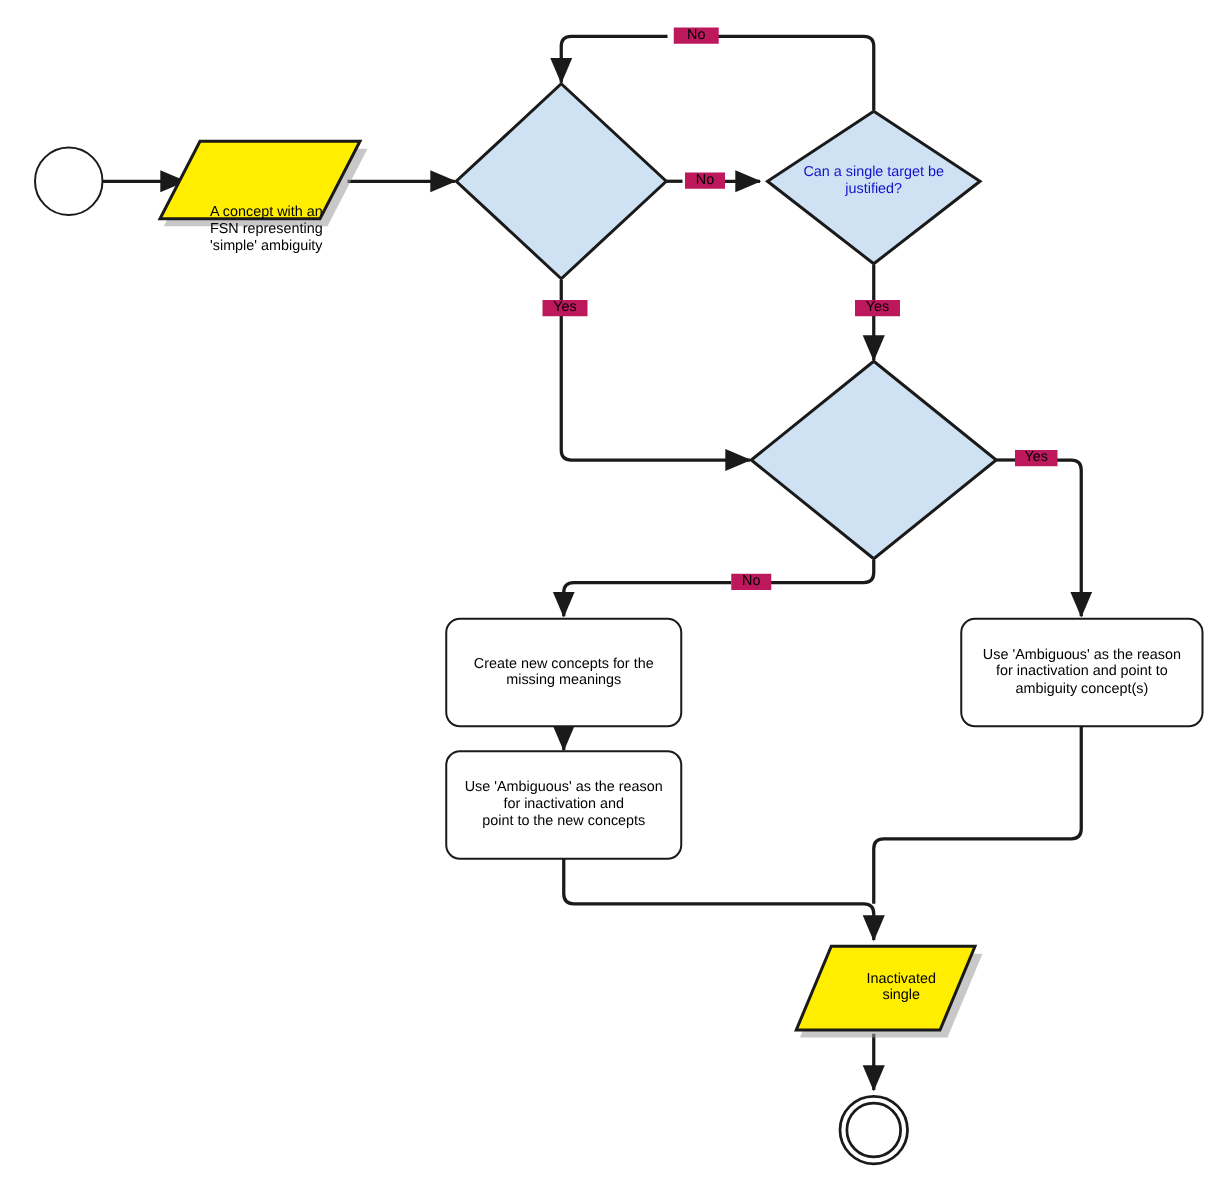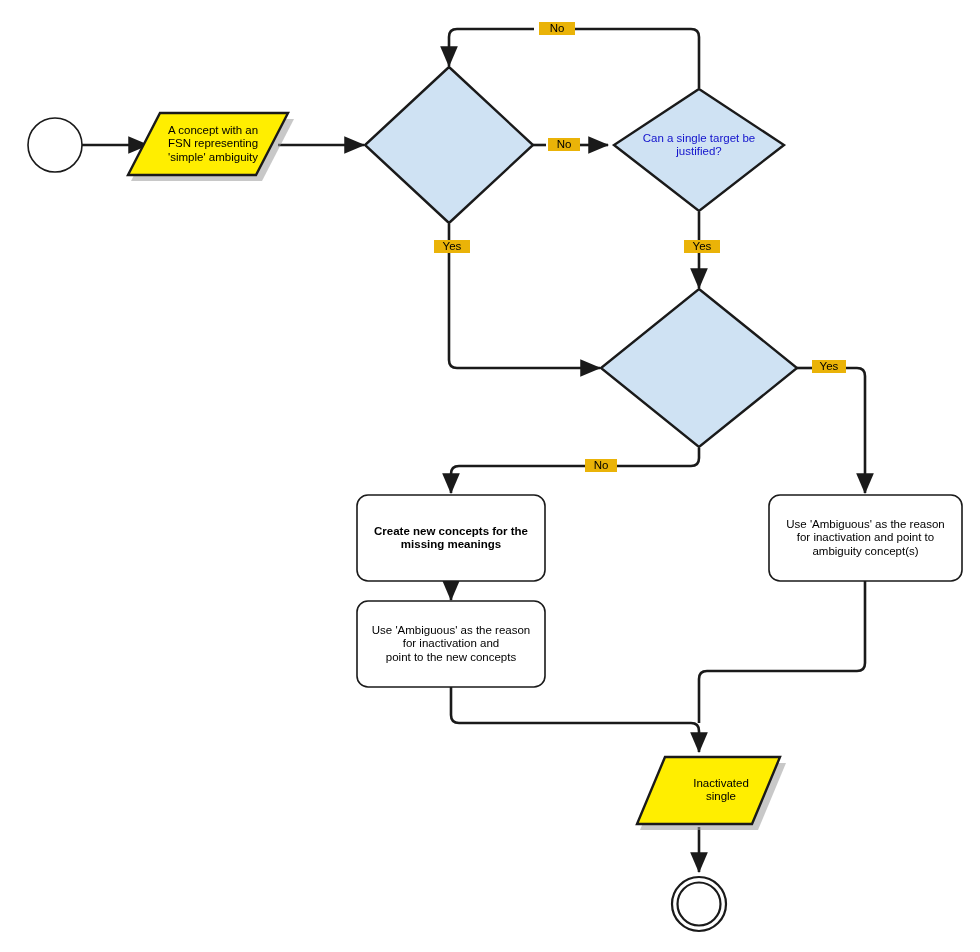--- a/index.html
+++ b/index.html
@@ -32,31 +32,32 @@
     line-height: 13.5px;
     text-align: center;
     display: flex;
     align-items: center;
     justify-content: center;
     pointer-events: none;
   }
   .node-text.left {
     text-align: left;
     justify-content: flex-start;
+    margin-top: 40px;
   }
   .node-text b { font-weight: normal; }
   .link-text {
     color: #1111cc;
   }
   .edge-label {
     position: absolute;
     color: #000000;
     font-size: 11.5px;
     line-height: 13px;
-    background: #eab308;
+    background: #be185d;
     padding: 0 2px;
     text-align: center;
     white-space: nowrap;
   }
 </style>
 </head>
 <body>
 
 <div id="canvas">
 
@@ -130,21 +131,21 @@
 
 
   <div class="node-text" style="left:621px; top:118px; width:156px; height:54px;">
     <div style="cursor:pointer; pointer-events:auto;">
       <div class="link-text">Can a single target be</div>
       <div class="link-text">justified?</div>
     </div>
   </div>
 
 
-  <div class="node-text" style="left:357px; top:495px; width:188px; height:86px;font-weight:bold;">
+  <div class="node-text" style="left:357px; top:495px; width:188px; height:86px;">
     <div>
       <div>Create new concepts for the</div>
       <div>missing meanings</div>
     </div>
   </div>
 
   <div class="node-text" style="left:357px; top:601px; width:188px; height:86px;">
     <div>
       <div><span>Use '</span><b>Ambiguous</b><span>' as the reason</span></div>
       <div>for inactivation and</div>

